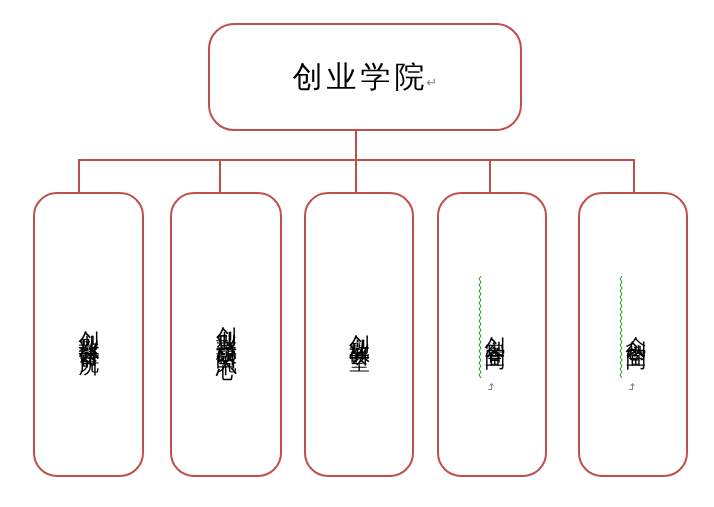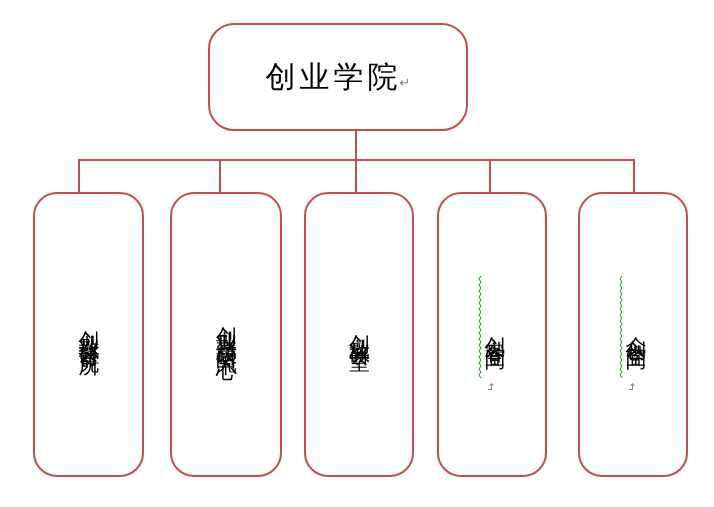--- a/index.html
+++ b/index.html
@@ -4,21 +4,21 @@
 <style>
   html,body { margin:0; padding:0; background:#ffffff; }
   .canvas {
     position:relative; width:714px; height:507px; background:#ffffff;
     font-family:"DejaVu Serif","Liberation Serif",serif; overflow:hidden;
   }
   .node {
     position:absolute; box-sizing:border-box; background:#ffffff;
     border:2px solid var(--accent); display:flex; align-items:center; justify-content:center;
   }
-  .top-box { left:208px; top:23px; width:260px; height:108px; border-radius:26px; }
+  .top-box { left:208px; top:23px; width:314px; height:108px; border-radius:26px; }
   .title { font-size:30px; letter-spacing:4px; color:#000; white-space:nowrap; }
   .pmark { color:var(--mark); font-size:13px; margin-top:10px; margin-left:-2px;
            font-family:"DejaVu Sans","Liberation Sans",sans-serif; }
   .line { position:absolute; background:var(--accent); }
   .child-box { top:192px; height:285px; border-radius:24px; }
   .vwrap { display:flex; flex-direction:column; align-items:center; }
   .vrow  { display:flex; flex-direction:row; align-items:center; }
   .vtext {
     writing-mode:vertical-rl; text-orientation:upright;
     font-size:21px; letter-spacing:4px; line-height:1.1; color:#000;

